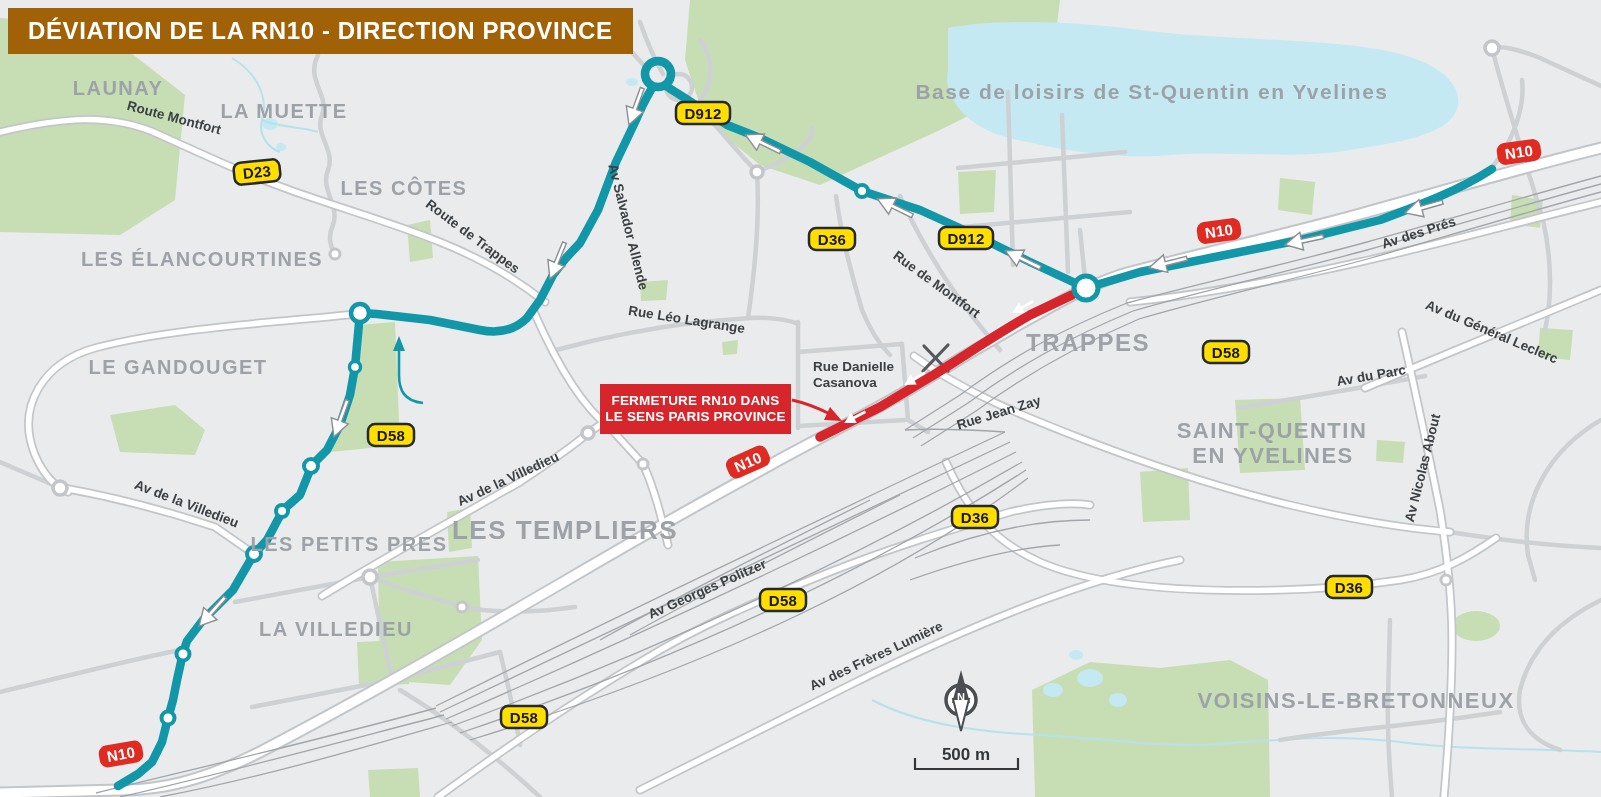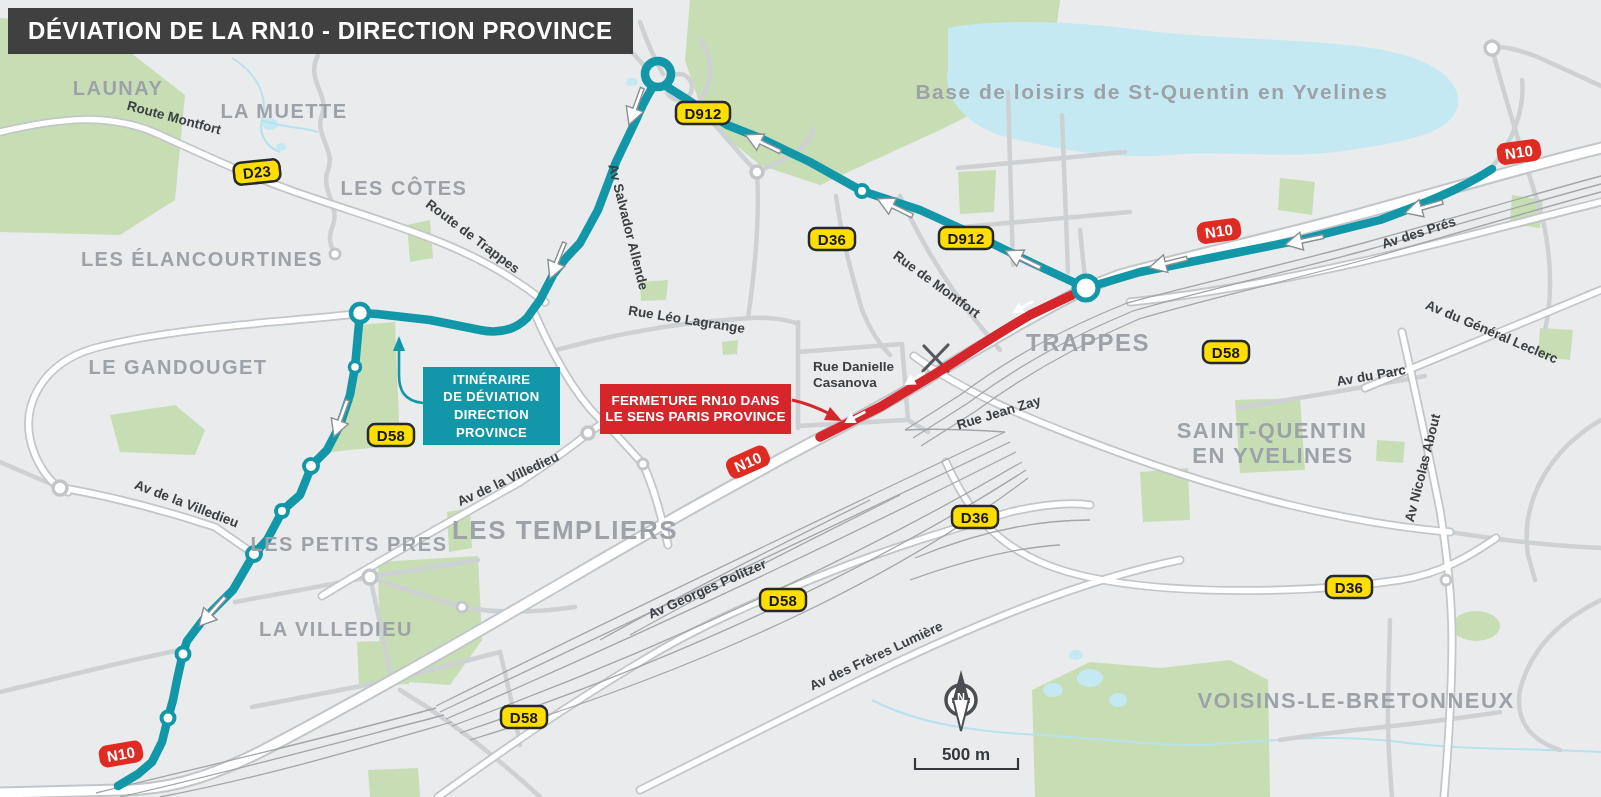--- a/index.html
+++ b/index.html
@@ -3,21 +3,21 @@
 <meta charset="utf-8">
 <style>
   html,body{margin:0;padding:0;background:#d8dadd;}
   #stage{position:relative;width:1601px;height:797px;background:#E9EBEC;overflow:hidden;
          font-family:"Liberation Sans", sans-serif;}
   #mapsvg{position:absolute;left:0;top:0;}
   .district{fill:#9CA2A7;font-weight:700;letter-spacing:1.5px;}
   .street{fill:#3B4045;font-size:13.5px;font-weight:600;}
   .badge-text{fill:#16181A;font-weight:800;font-size:15px;letter-spacing:0.3px;}
   .badge-text-red{fill:#FFFFFF;font-weight:800;font-size:15px;letter-spacing:0.3px;}
-  #title-bar{position:absolute;left:8px;top:8px;background:#404040;color:#FFFFFF;
+  #title-bar{position:absolute;left:8px;top:8px;background:#a16207;color:#FFFFFF;
              font-size:24px;font-weight:800;letter-spacing:0.6px;padding:9px 20px;white-space:nowrap;}
   .callout{position:absolute;color:#fff;font-weight:800;display:flex;flex-direction:column;
            align-items:center;justify-content:center;text-align:center;}
   #callout-deviation{left:423px;top:367px;width:137px;height:78px;background:#1297A9;
            font-size:13px;line-height:1.35;letter-spacing:0.4px;}
   #callout-closure{left:600px;top:384px;width:191px;height:50px;background:#D6262C;
            font-size:13.5px;line-height:1.2;letter-spacing:0.2px;}
   .scale-label{fill:#33373B;font-size:17px;font-weight:600;}
 </style>
 </head>
@@ -342,25 +342,19 @@
   </g>
 
   <g>
     <text class="scale-label" x="966" y="760" text-anchor="middle">500 m</text>
     <path d="M915,758 L915,769 L1018,769 L1018,758" fill="none" stroke="#33373B" stroke-width="2.2"></path>
   </g>
 </svg>
 
   <div id="title-bar">DÉVIATION DE LA RN10 - DIRECTION PROVINCE</div>
 
-  <div id="callout-deviation" class="callout">
-    <span>ITINÉRAIRE</span>
-    <span>DE DÉVIATION</span>
-    <span>DIRECTION</span>
-    <span>PROVINCE</span>
-  </div>
 
   <div id="callout-closure" class="callout">
     <span>FERMETURE RN10 DANS</span>
     <span>LE SENS PARIS PROVINCE</span>
   </div>
 
 </div>
 
 </body></html>

